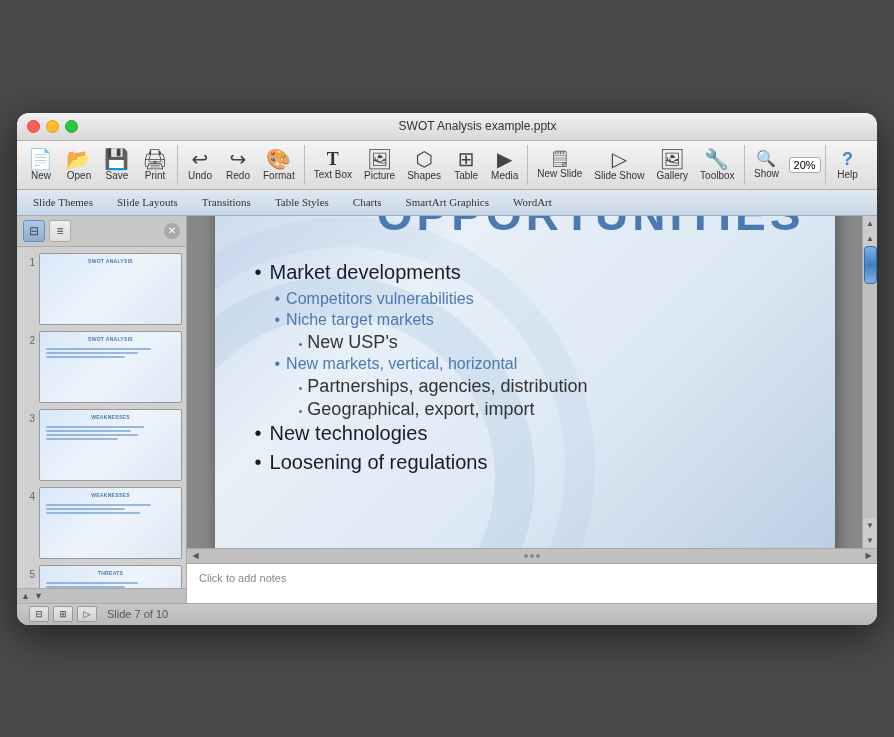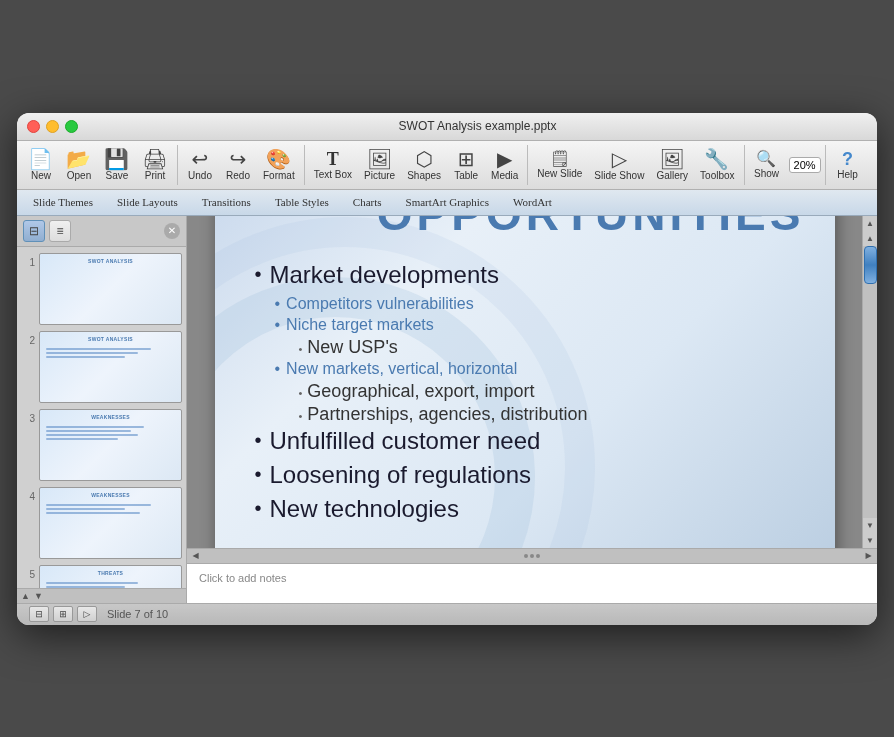--- a/index.html
+++ b/index.html
@@ -289,25 +289,25 @@
       text-transform: uppercase;
       text-align: right;
       margin-bottom: 20px;
       font-family: Arial, sans-serif;
     }
     .bullet-list {
       list-style: none;
       font-family: Arial, sans-serif;
     }
     .bullet-l1 {
-      font-size: 24px;
+      font-size: 20px;
       color: #1a1a2e;
       margin-bottom: 6px;
       display: flex;
-      align-items: center;
+      align-items: flex-end;
     }
     .bullet-l1::before {
       content: '•';
       color: #1a1a2e;
       margin-right: 8px;
       font-size: 20px;
     }
     .bullet-l2 {
       font-size: 16px;
       color: #4a7ab0;
@@ -672,33 +672,30 @@
                 <li class="bullet-l2">
                   <span>Niche target markets</span>
                 </li>
                 <li class="bullet-l3">
                   <span>New USP's</span>
                 </li>
                 <li class="bullet-l2">
                   <span>New markets, vertical, horizontal</span>
                 </li>
                 <li class="bullet-l3">
+                  <span>Partnerships, agencies, distribution</span>
+                </li>
+                <li class="bullet-l3">
                   <span>Geographical, export, import</span>
                 </li>
-                <li class="bullet-l3">
-                  <span>Partnerships, agencies, distribution</span>
-                </li>
                 <li class="bullet-l1">
-                  <span>Unfulfilled customer need</span>
+                  <span>New technologies</span>
                 </li>
                 <li class="bullet-l1">
                   <span>Loosening of regulations</span>
-                </li>
-                <li class="bullet-l1">
-                  <span>New technologies</span>
                 </li>
               </ul>
             </div>
           </div>
         </div>
 
         <div class="right-scrollbar">
           <div class="scroll-arrow">▲</div>
           <div class="scroll-arrow">▲</div>
           <div class="blue-scroll-thumb"></div>

